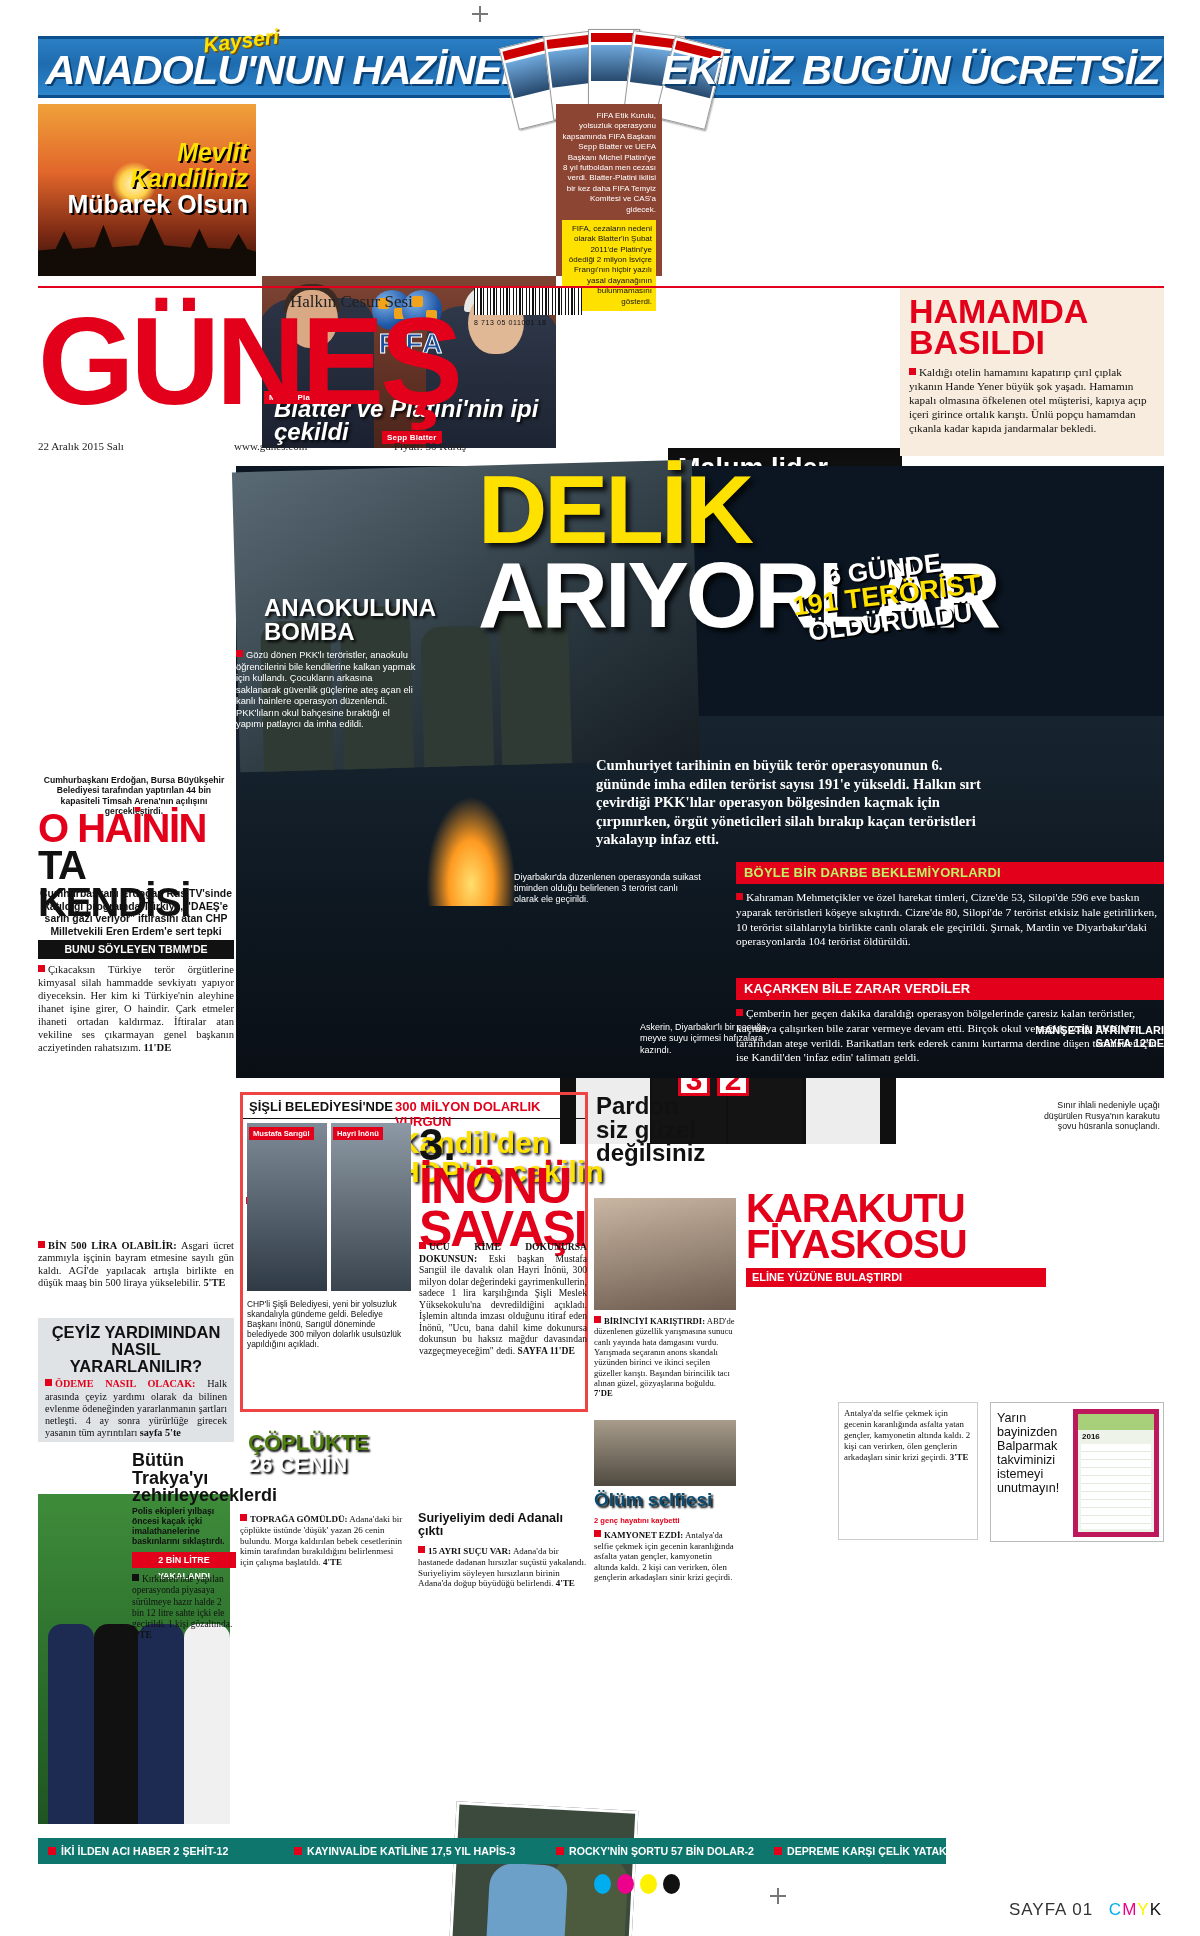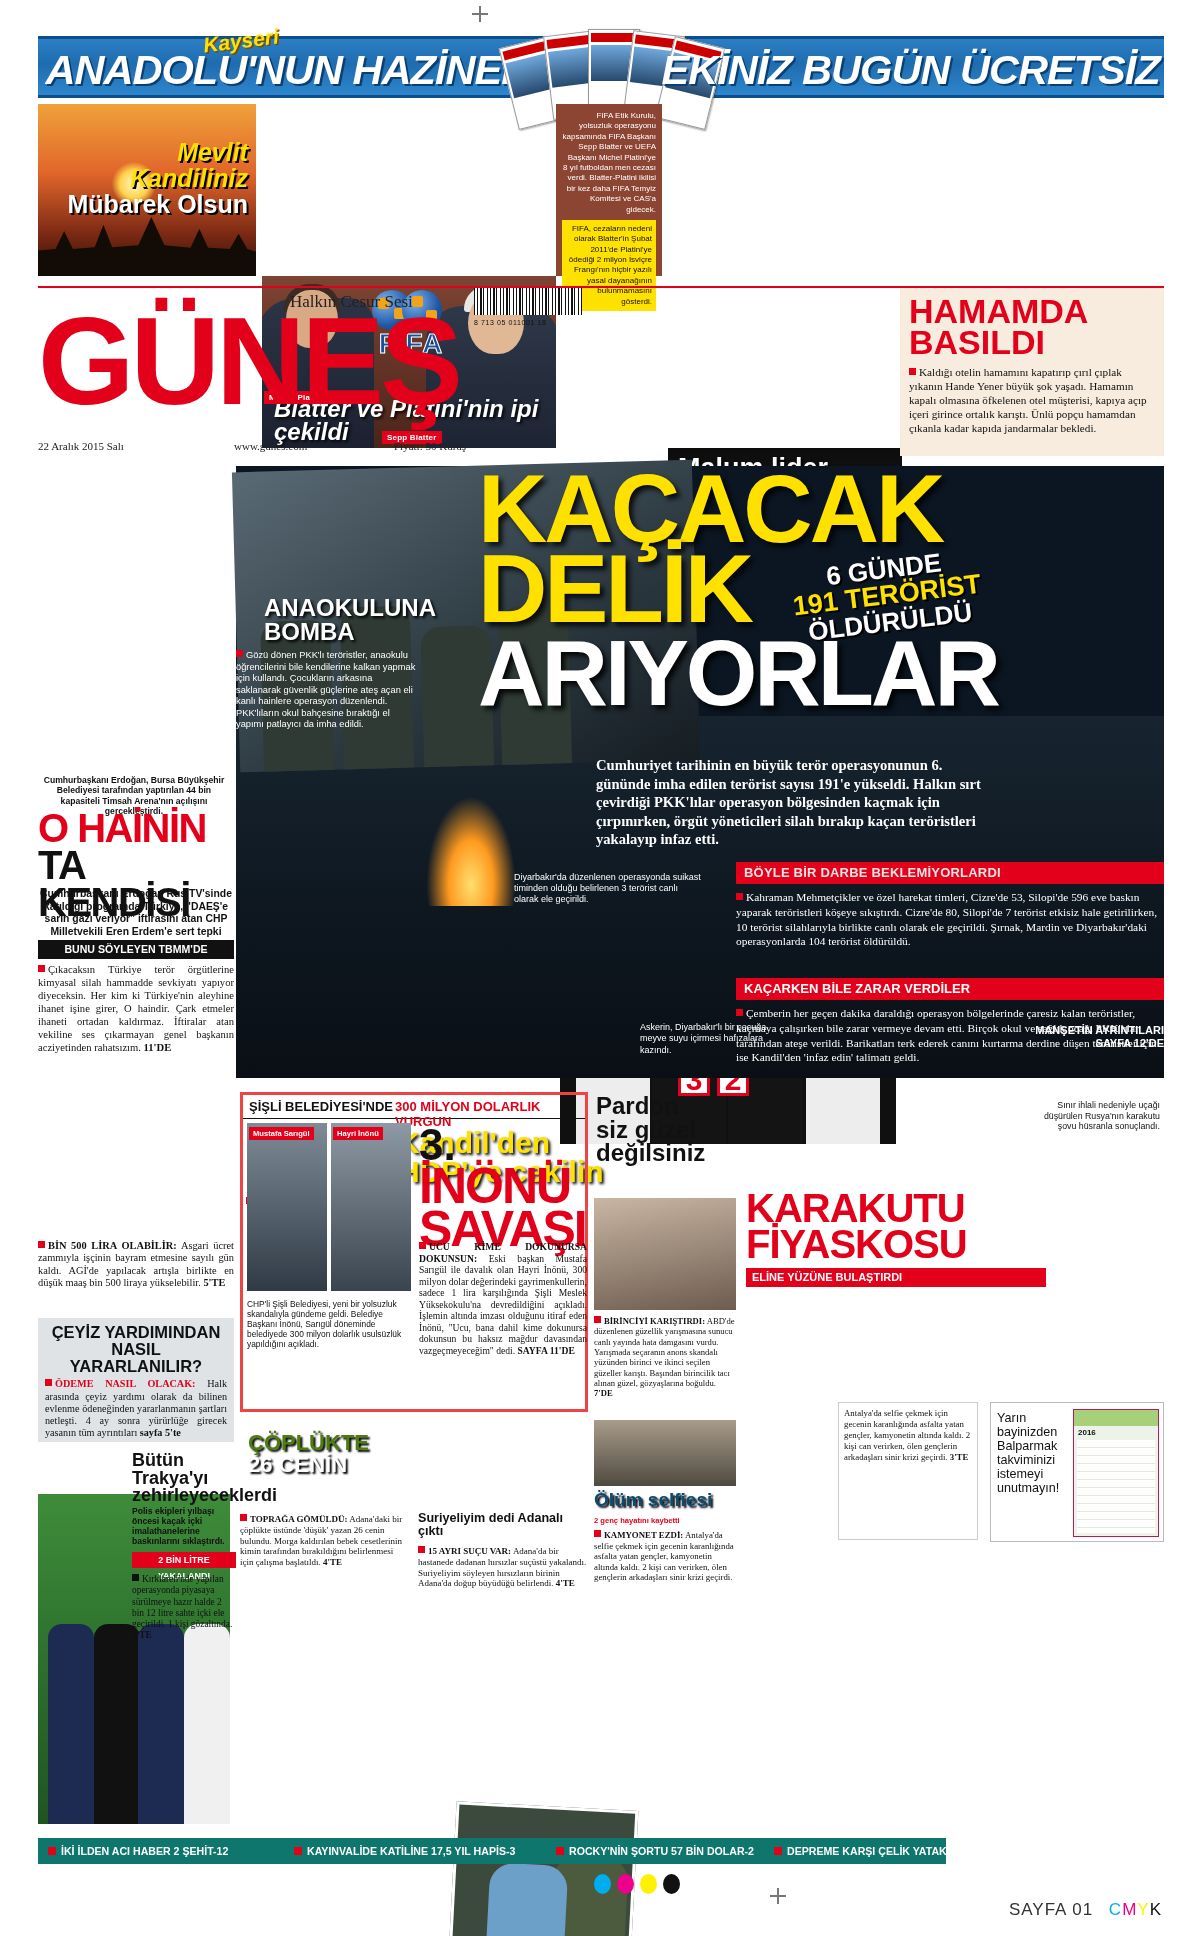--- a/index.html
+++ b/index.html
@@ -175,21 +175,21 @@
   #kandilTxt { left:246px; top:1196px; width:330px; color:#fff; font-size:10px; line-height:1.28; }
 
   #kidPhoto { left:452px; top:950px; width:182px; height:172px; background:#3b4a3c; transform:rotate(3deg);
       border:3px solid #fff; }
   #kidPhoto .kid { position:absolute; left:34px; bottom:0; width:78px; height:110px; background:#6ca0c8; border-radius:24px 24px 0 0;}
   #kidPhoto .soldier { position:absolute; right:4px; bottom:0; width:74px; height:120px; background:#4c5a3d; border-radius:22px 22px 0 0;}
   #capKid { left:640px; top:1022px; width:150px; color:#fff; font-size:9px; line-height:1.25; }
 
   
   #rail1Head { left:736px; top:862px; width:428px; height:22px; background:#e2001a; }
-  #rail1Head span { color:#e5e5e5; font-weight:bold; font-size:13px; line-height:22px; padding-left:8px; letter-spacing:.2px;}
+  #rail1Head span { color:#bef264; font-weight:bold; font-size:13px; line-height:22px; padding-left:8px; letter-spacing:.2px;}
   #rail1Txt { left:736px; top:890px; width:428px; color:#fff; font-size:11.4px; line-height:1.3;
       font-family:"Liberation Serif",serif; }
   #rail2Head { left:736px; top:978px; width:428px; height:22px; background:#e2001a; }
   #rail2Head span { color:#fff; font-weight:bold; font-size:13px; line-height:22px; padding-left:8px; }
   #rail2Txt { left:736px; top:1006px; width:428px; color:#fff; font-size:11.4px; line-height:1.3;
       font-family:"Liberation Serif",serif; }
   #manset { left:1002px; top:1024px; width:162px; color:#fff; font-size:11px; font-weight:bold;
       text-align:right; line-height:1.22; }
 
   
@@ -272,21 +272,21 @@
   #olumPhoto .bg{position:absolute;inset:0;background:linear-gradient(180deg,#a89c8b,#4f4a40);}
   #olumHl { position:absolute; left:0; top:70px; width:142px; }
   #olumHl .t { color:#0c4a6e; font-weight:bold; font-size:19px; line-height:1; text-shadow:2px 2px 2px #000;}
   #olumCap { position:absolute; left:0; top:96px; width:142px; font-size:7.6px; font-weight:bold; color:#e2001a;}
   #olumTxt { position:absolute; left:0; top:110px; width:142px; font-size:8.8px; line-height:1.2;
       font-family:"Liberation Serif",serif;}
 
   #takvimBox { left:990px; top:1402px; width:174px; height:140px; border:1px solid #bbb; }
   #takvimTxt { position:absolute; left:6px; top:8px; width:76px; font-size:12.6px; line-height:1.12; }
   #takvimImg { position:absolute; right:4px; top:6px; width:86px; height:128px; background:#eef3ea;
-      border:1px solid #be185d; }
+      border:5px solid #be185d; }
   #takvimImg .hdr { position:absolute; left:0; right:0; top:0; height:16px; background:#a8d07a; }
   #takvimImg .yr { position:absolute; left:4px; top:18px; font-size:8px; font-weight:bold;}
   #takvimImg .grid { position:absolute; left:3px; right:3px; top:30px; bottom:3px;
       background:repeating-linear-gradient(180deg,#fff 0 7px,#e3eadf 7px 8px); }
 
   
   #rColBox { left:838px; top:1402px; width:140px; height:138px; border:1px solid #ccc; padding:5px; }
   #rColBox .t { font-size:8.8px; line-height:1.24; font-family:"Liberation Serif",serif;}
 
   
@@ -456,21 +456,20 @@
 
   <div id="anaok" class="abs">
     <div class="t">ANAOKULUNA</div>
     <div class="t">BOMBA</div>
   </div>
   <div id="anaokTxt" class="abs">
     <span class="sq red"></span><span>Gözü dönen PKK'lı teröristler, anaokulu öğrencilerini bile kendilerine kalkan yapmak için kullandı. Çocukların arkasına saklanarak güvenlik güçlerine ateş açan eli kanlı hainlere operasyon düzenlendi. PKK'lıların okul bahçesine bıraktığı el yapımı patlayıcı da imha edildi.</span>
   </div>
 
   <div id="bigHl" class="abs">
-    <div class="l1">KAÇACAK</div>
     <div class="l2">DELİK</div>
     <div class="l3">ARIYORLAR</div>
   </div>
 
   <div id="badge6" class="abs">
     <div class="b1">6 GÜNDE</div>
     <div class="b2">191 TERÖRİST</div>
     <div class="b3">ÖLDÜRÜLDÜ</div>
   </div>
 

